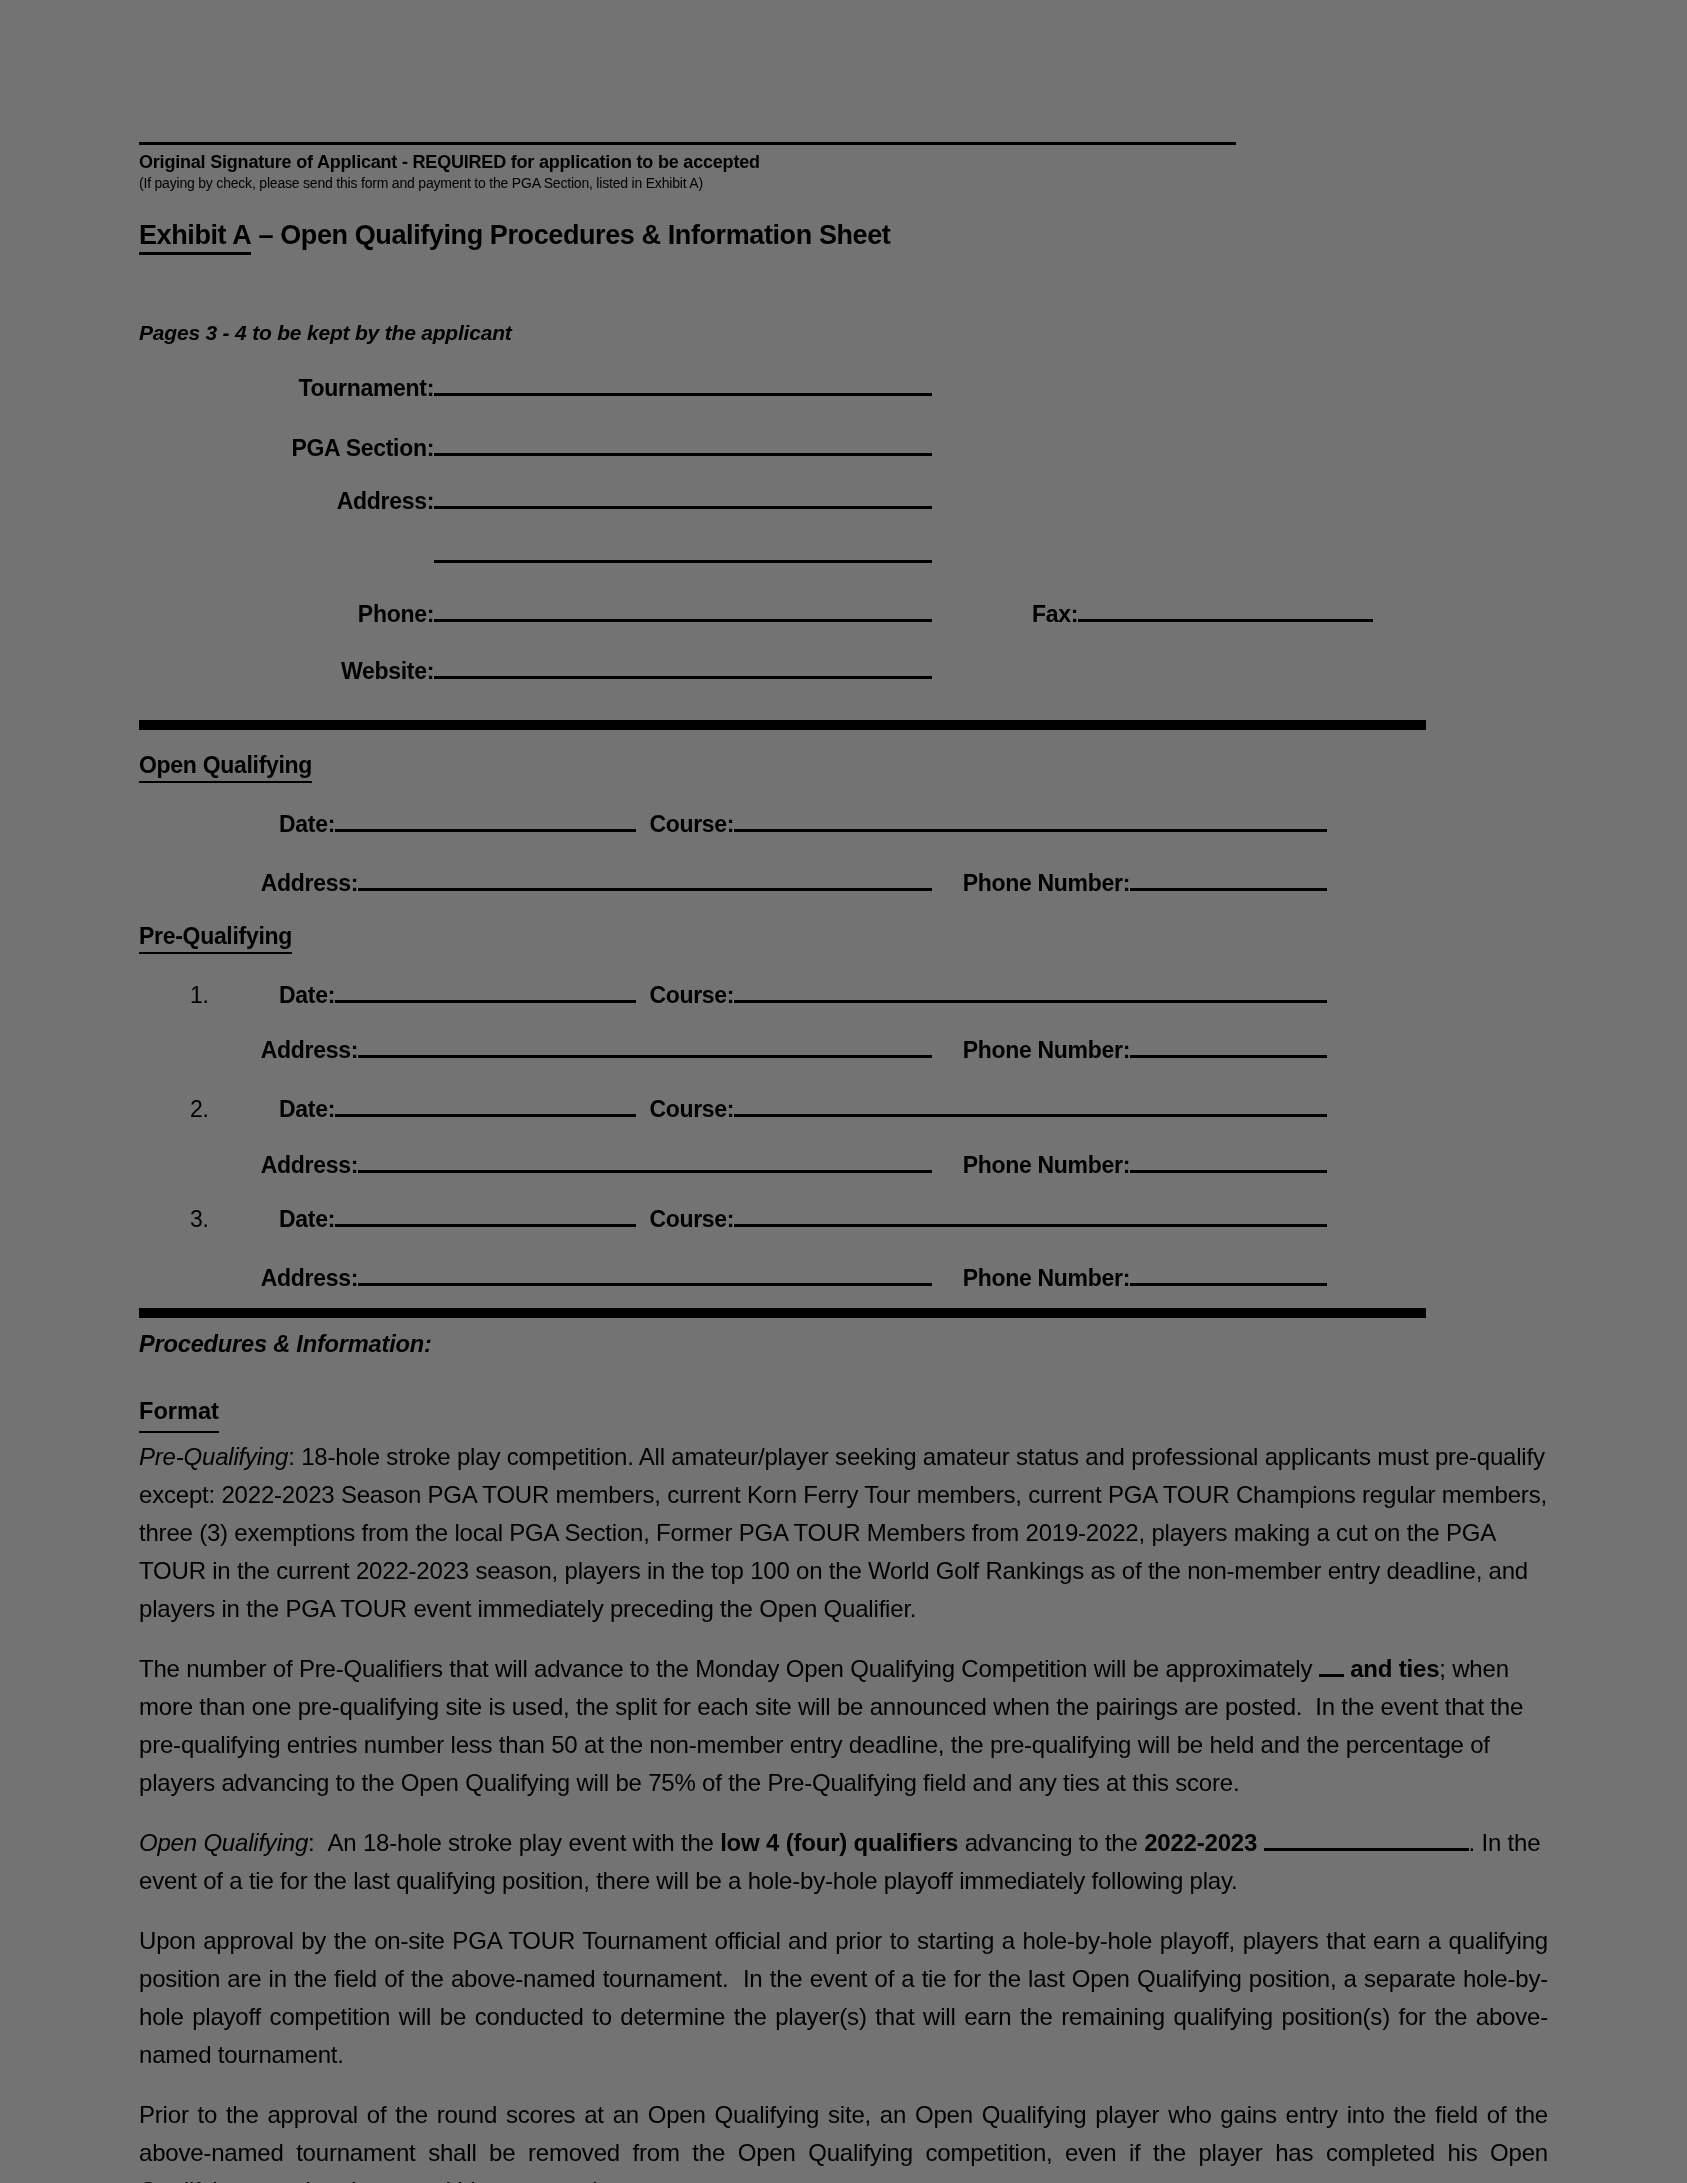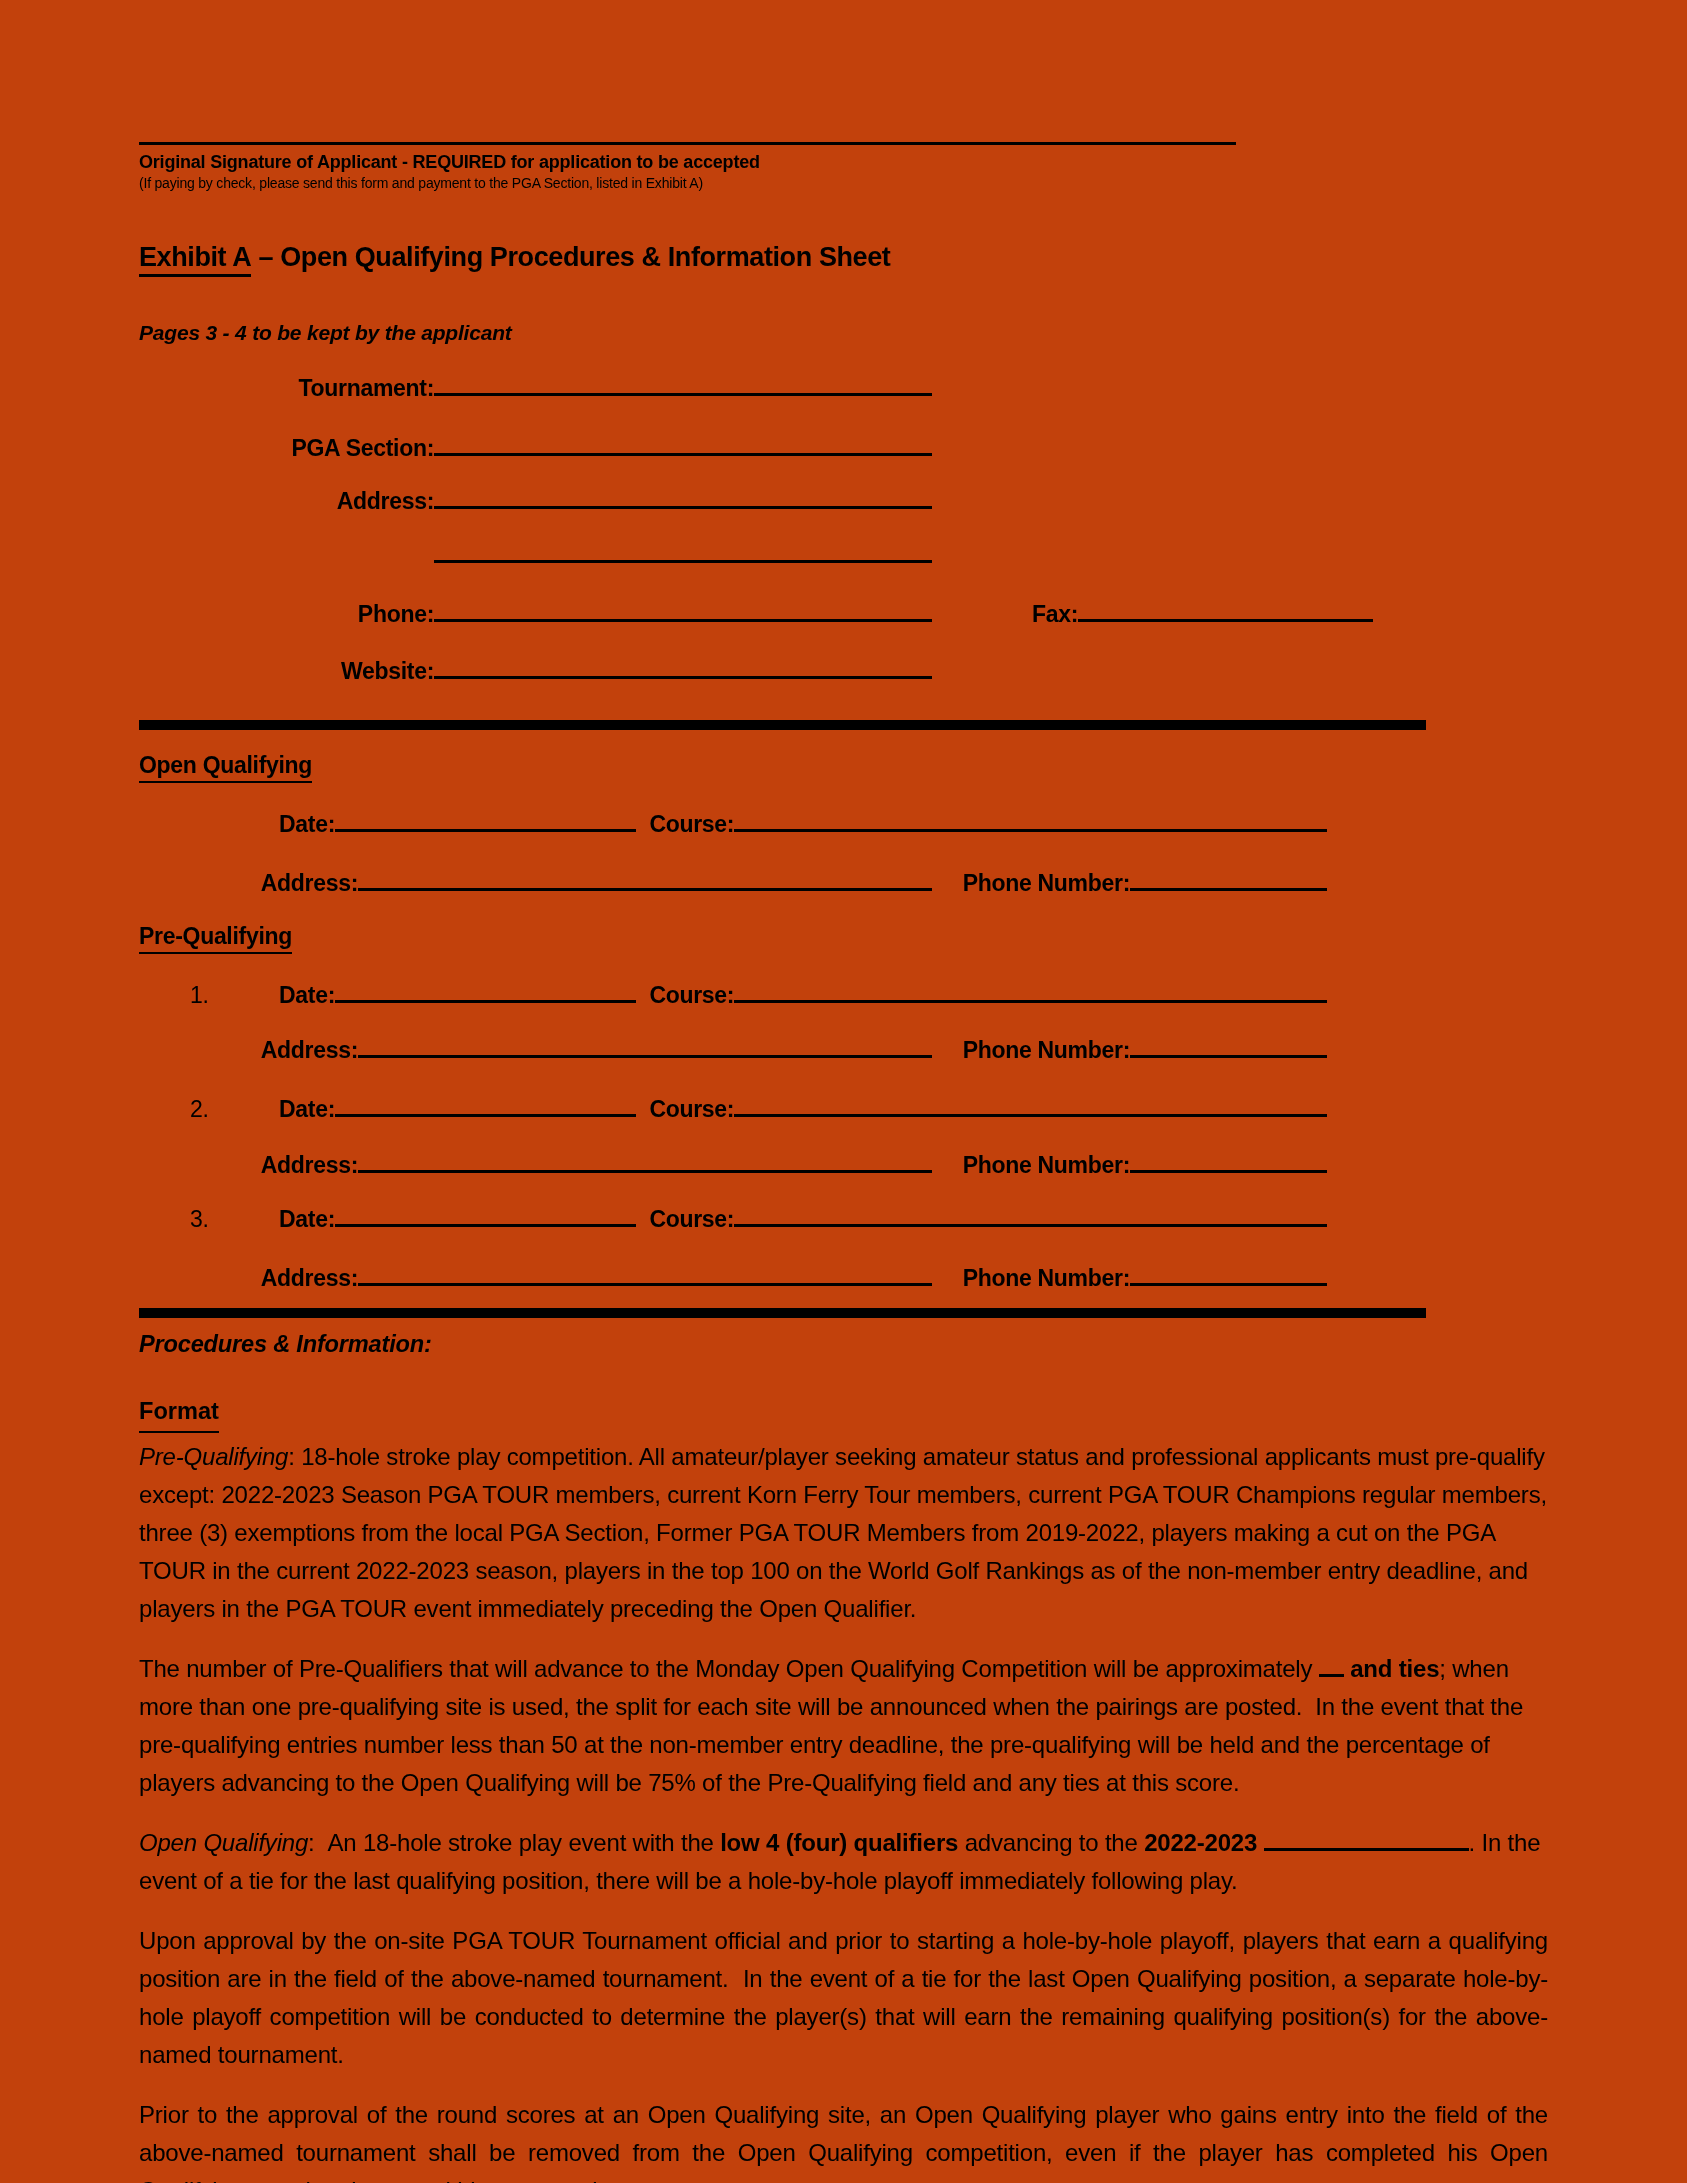--- a/index.html
+++ b/index.html
@@ -1,17 +1,17 @@
 <!DOCTYPE html>
 <html style="font-size:13.5px"><head>
 <meta charset="utf-8">
 <style>
   html,body{margin:0;padding:0;background:#e8e8e8;}
   .page{
-    position:relative;width:1687px;height:2183px;background:#c2410c;
+    position:relative;width:1687px;height:2183px;background:#737373;
     font-family:"Liberation Sans",sans-serif;color:#000;margin:0 auto;overflow:hidden;
   }
   .hline{position:absolute;background:#000;height:3.4px;}
   .bar{position:absolute;background:#000;height:10px;left:139px;width:1287px;}
   .note-bold{position:absolute;left:139px;font-size:18px;font-weight:bold;letter-spacing:-0.2px;white-space:nowrap;}
   .note-reg{position:absolute;left:139px;font-size:14px;letter-spacing:-0.2px;white-space:nowrap;}
   .doc-title{position:absolute;left:139px;font-size:27px;font-weight:bold;letter-spacing:-0.4px;white-space:nowrap;}
   .doc-title .u{display:inline-block;border-bottom:3.4px solid #000;padding-bottom:0.8px;}
   .pages-note{position:absolute;left:139px;font-size:21px;font-weight:bold;font-style:italic;letter-spacing:-0.2px;white-space:nowrap;}
   .row{position:absolute;white-space:nowrap;font-size:23px;font-weight:bold;letter-spacing:-0.3px;}
@@ -42,21 +42,21 @@
 </style>
 </head>
 <body>
 
 <div class="page">
 
   <div class="hline" style="top:142px;left:139px;width:1097px;"></div>
   <div class="note-bold" style="top:152px;">Original Signature of Applicant - REQUIRED for application to be accepted</div>
   <div class="note-reg" style="top:175px;">(If paying by check, please send this form and payment to the PGA Section, listed in Exhibit A)</div>
 
-  <div class="doc-title" style="top:242px;">
+  <div class="doc-title" style="top:220px;">
     <span class="u">Exhibit A</span><span> – Open Qualifying Procedures &amp; Information Sheet</span>
   </div>
   <div class="pages-note" style="top:307px;margin-top:14px;">Pages 3 - 4 to be kept by the applicant</div>
 
   <div class="row" style="top:375px;left:139px;">
     <span class="lbl w-toplbl">Tournament:</span><span class="blank w-topblank"></span>
   </div>
   <div class="row" style="top:435px;left:139px;">
     <span class="lbl w-toplbl">PGA Section:</span><span class="blank w-topblank"></span>
   </div>

